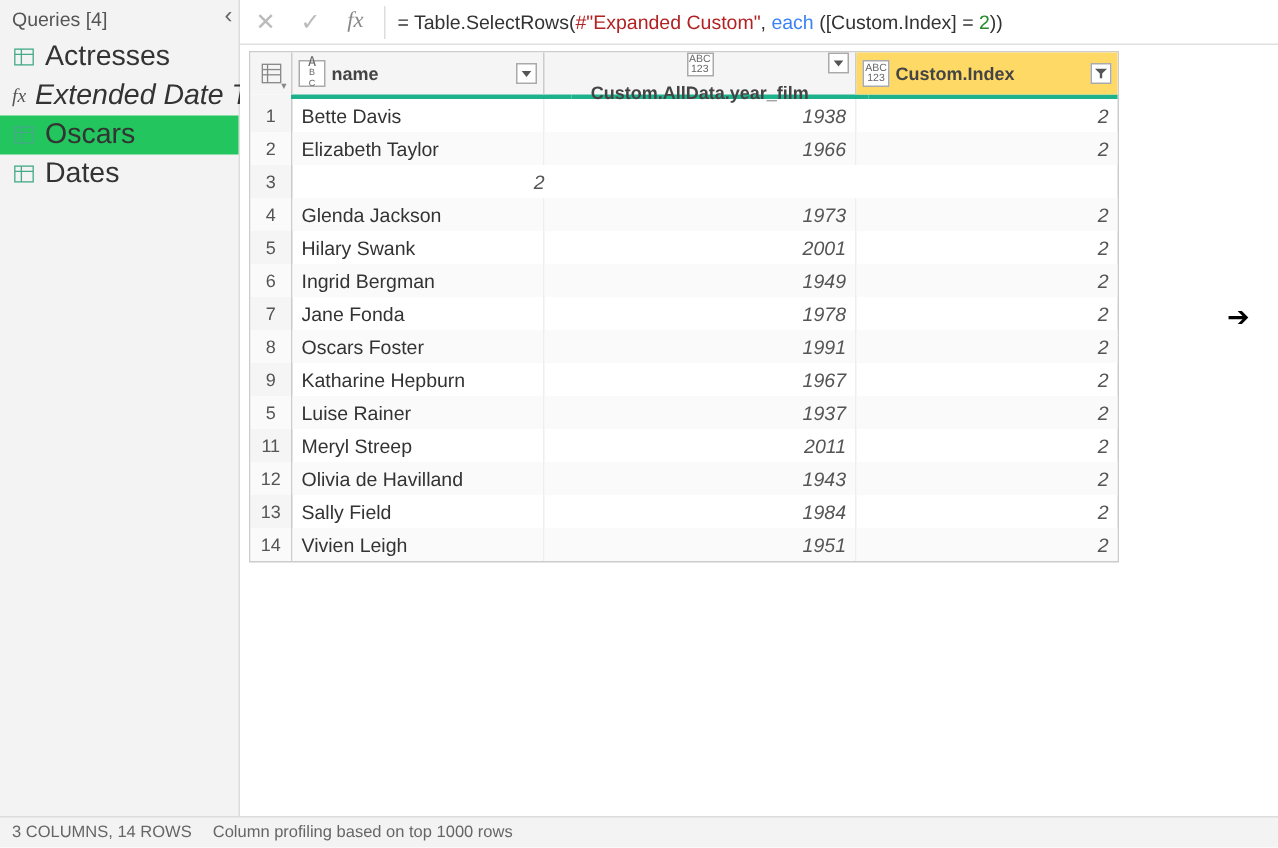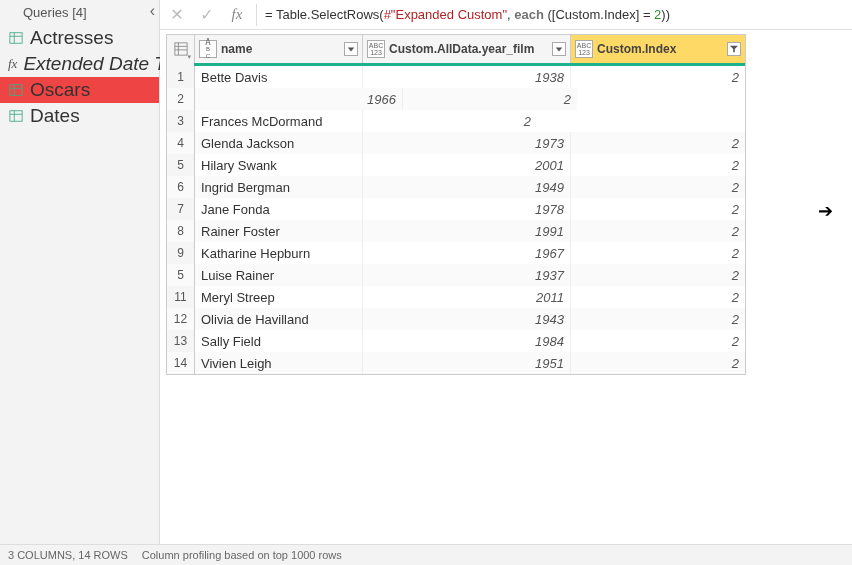--- a/index.html
+++ b/index.html
@@ -1,54 +1,54 @@
 <!DOCTYPE html>
 <html><head>
 <meta charset="utf-8">
 <style>
 * { box-sizing: border-box; margin: 0; padding: 0; font-family: "Segoe UI", Tahoma, sans-serif; }
 body { width: 852px; height: 565px; background: #fff; overflow: hidden; position: relative; font-size: 13px; color: #333; }
 
 .sidebar { position: absolute; left: 0; top: 0; width: 160px; height: 544px; background: #f3f3f3; border-right: 1px solid #ddd; }
-.sidebar-header { height: 25px; display: flex; align-items: center; padding: 0 23px; font-size: 13px; color: #555; position: relative; }
+.sidebar-header { height: 25px; display: flex; align-items: center; padding: 0 8px; font-size: 13px; color: #555; position: relative; }
 .sidebar-header .chev { position: absolute; right: 4px; top: 2px; font-size: 16px; color: #666; }
 .sidebar-item { height: 26px; display: flex; align-items: center; padding: 0 8px; gap: 6px; cursor: default; }
-.sidebar-item.selected { background: #ef4444; }
+.sidebar-item.selected { background: #22c55e; }
 .sidebar-item .qicon { width: 16px; height: 16px; display: inline-flex; align-items: center; justify-content: center; color: #555; }
 .sidebar-item .qicon svg { width: 14px; height: 14px; }
 .sidebar-item .lbl { font-size: 19px; color: #333; white-space: nowrap; }
 .sidebar-item .lbl.italic { font-style: italic; text-align: right; }
 
 .main { position: absolute; left: 160px; top: 0; right: 0; height: 544px; background: #fff; }
 
 .formula-bar { height: 30px; display: flex; align-items: center; border-bottom: 1px solid #e0e0e0; padding: 0 6px; gap: 8px; }
 .fb-btn { width: 22px; height: 22px; display: inline-flex; align-items: center; justify-content: center; color: #bbb; font-size: 16px; }
 .fb-btn.fx { color: #888; font-style: italic; font-family: "Times New Roman", serif; font-size: 15px; }
 .fb-sep { width: 1px; height: 22px; background: #ddd; }
 .formula { font-family: Consolas, monospace; font-size: 13px; color: #333; white-space: pre; }
-.formula .kw { color: #737373; font-weight: bold; }
+.formula .kw { color: #3b82f6; }
 .formula .str { color: #b22222; }
 .formula .num { color: #2a8a2a; }
 
 .grid-wrap { padding: 4px 6px 0 6px; }
 .grid { border: 1px solid #ccc; width: 580px; }
 
 .ghead { display: flex; background: #f5f5f5; height: 28px; }
 .ghcorner { width: 28px; border-right: 1px solid #ccc; display: flex; align-items: center; justify-content: center; position: relative; }
 .ghcorner svg { width: 14px; height: 14px; color: #666; }
 .ghcorner .caret { position: absolute; right: 3px; bottom: 2px; font-size: 7px; color: #888; }
 .ghcol { border-right: 1px solid #ccc; display: flex; align-items: center; padding: 0 4px; gap: 4px; font-size: 12px; font-weight: 600; color: #444; position: relative; }
 .ghcol:last-child { border-right: none; }
 .ghcol.filtered { background: #ffd966; }
 .typeicon { width: 18px; height: 18px; background: #fff; border: 1px solid #aaa; display: inline-flex; flex-direction: column; font-size: 7px; line-height: 7px; color: #666; align-items: center; justify-content: center; font-weight: normal; font-family: Consolas, monospace; }
 .typeicon.txt { font-size: 9px; }
 .drop { position: absolute; right: 4px; width: 14px; height: 14px; border: 1px solid #aaa; background: #fff; display: inline-flex; align-items: center; justify-content: center; }
 .drop svg { width: 8px; height: 8px; }
 .col-name { width: 168px; }
-.col-year { width: 208px; }
+.col-year { width: 208px; flex-direction: column; }
 .col-idx  { width: 174px; }
 
 .quality-bar { display: flex; height: 3px; }
 .qb { height: 3px; }
 .qb.c-name { width: 196px; background: #1db28c; }
 .qb.c-year { width: 208px; background: #1db28c; }
 .qb.c-idx  { width: 174px; background: #1db28c; }
 
 .grow { display: flex; height: 22px; font-size: 13px; }
 .grow:nth-child(even) .gcell, .grow:nth-child(even) .grownum { background: #fafafa; }
@@ -177,26 +177,26 @@
       </div>
       <div id="grid-body">
           <div class="grow">
             <div class="grownum">1</div>
             <div class="gcell c-name">Bette Davis</div>
             <div class="gcell c-year num">1938</div>
             <div class="gcell c-idx num">2</div>
           </div>
           <div class="grow">
             <div class="grownum">2</div>
+            <div class="gcell c-name">Elizabeth Taylor</div>
             <div class="gcell c-year num">1966</div>
             <div class="gcell c-idx num">2</div>
           </div>
           <div class="grow">
             <div class="grownum">3</div>
-            <div class="gcell c-name">Frances McDormand</div>
             <div class="gcell c-idx num">2</div>
           </div>
           <div class="grow">
             <div class="grownum">4</div>
             <div class="gcell c-name">Glenda Jackson</div>
             <div class="gcell c-year num">1973</div>
             <div class="gcell c-idx num">2</div>
           </div>
           <div class="grow">
             <div class="grownum">5</div>
@@ -211,21 +211,21 @@
             <div class="gcell c-idx num">2</div>
           </div>
           <div class="grow">
             <div class="grownum">7</div>
             <div class="gcell c-name">Jane Fonda</div>
             <div class="gcell c-year num">1978</div>
             <div class="gcell c-idx num">2</div>
           </div>
           <div class="grow">
             <div class="grownum">8</div>
-            <div class="gcell c-name">Rainer Foster</div>
+            <div class="gcell c-name">Oscars Foster</div>
             <div class="gcell c-year num">1991</div>
             <div class="gcell c-idx num">2</div>
           </div>
           <div class="grow">
             <div class="grownum">9</div>
             <div class="gcell c-name">Katharine Hepburn</div>
             <div class="gcell c-year num">1967</div>
             <div class="gcell c-idx num">2</div>
           </div>
           <div class="grow">

